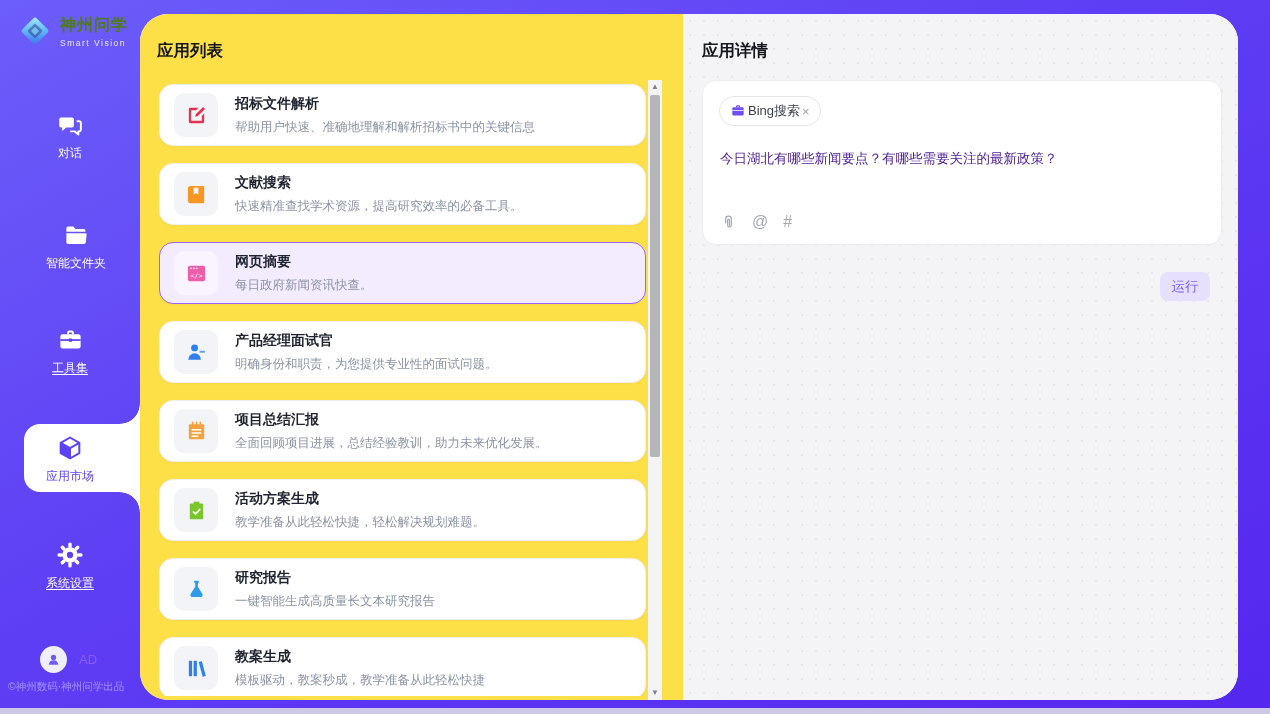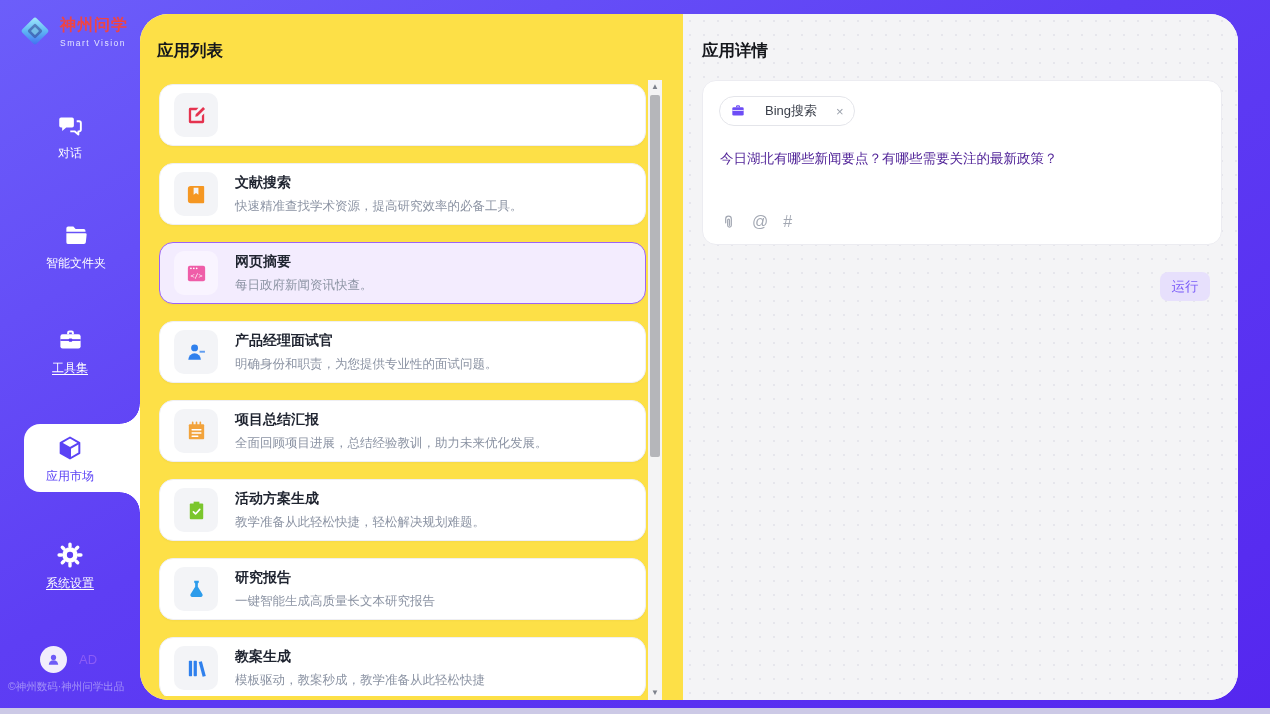--- a/index.html
+++ b/index.html
@@ -7,21 +7,21 @@
   body {
     font-family:"Liberation Sans","DejaVu Sans",sans-serif;
     background:linear-gradient(150deg,#6c5efa 0%,#5e3ef4 45%,#5527ef 100%);
     position:relative; color:#202633;
   }
   .bottom-strip { position:absolute; left:0; right:0; bottom:0; height:6px; background:#ccc9e6; }
 
   
   .sidebar { position:absolute; left:0; top:0; width:140px; height:708px; z-index:3; }
   .logo { position:absolute; left:18px; top:14px; display:flex; align-items:center; gap:8px; }
-  .logo-text .t1 { color:#ef4444; font-size:16px; font-weight:700; letter-spacing:1px; }
+  .logo-text .t1 { color:#4d7c0f; font-size:16px; font-weight:700; letter-spacing:1px; }
   .logo-text .t2 { color:#e4e6ff; font-size:8.5px; letter-spacing:1.5px; margin-top:2px; }
   .nav-item { position:absolute; left:0; width:140px; text-align:center; cursor:pointer; }
   .nav-item svg { display:block; margin:0 auto; }
   .nav-label { display:block; margin-top:6px; color:#fff; font-size:12px; }
   .nav-label.u { text-decoration:underline; text-underline-offset:2px; }
   .nav-active-pill {
     position:absolute; left:24px; top:424px; width:116px; height:68px;
     background:#fff; border-radius:16px 0 0 16px; z-index:2;
   }
   .nav-active-pill::before {
@@ -67,21 +67,21 @@
   .sb-thumb { position:absolute; left:2px; top:15px; width:10px; height:362px; background:#b5b6ba; border-radius:2px; cursor:pointer; }
 
   
   .detail-panel {
     position:absolute; left:543px; top:0; width:555px; height:686px; background:#f4f4f6;
     background-image:radial-gradient(#e6e6ec 1px, transparent 1px); background-size:14px 14px;
   }
   .detail-title { left:19px; top:26px; }
   .composer { position:absolute; left:19px; top:66px; width:520px; height:165px; background:#fff; border:1px solid #ececf1; border-radius:14px; }
   .tool-tag {
-    position:absolute; left:16px; top:15px; height:30px; display:inline-flex; align-items:center; gap:19px;
+    position:absolute; left:16px; top:15px; height:30px; display:inline-flex; align-items:center; gap:2px;
     background:#fff; border:1px solid #e4e5ea; border-radius:15px; padding:0 10px; cursor:pointer;
   }
   .tool-tag .tag-label { font-size:13px; color:#3a3f4a; }
   .tag-close { color:#9aa0ab; font-size:13px; cursor:pointer; line-height:1; }
   .query { position:absolute; left:17px; top:68px; width:480px; font-size:13.5px; color:#4c1d95; line-height:1.5; cursor:text; }
   .composer-icons { position:absolute; left:17px; top:132px; display:flex; align-items:center; gap:15px; color:#a3a8b3; }
   .composer-icons .txt-ic { font-size:16px; cursor:pointer; }
   .run-btn {
     position:absolute; right:28px; top:258px; width:50px; height:29px; border:none; border-radius:8px;
     background:#e7e0fc; color:#7a5cf8; font-size:13.5px; font-family:inherit; cursor:pointer;
@@ -187,20 +187,24 @@
 
     <div class="card-col">
 
       <div class="app-card">
         <div class="tile">
           <svg viewBox="0 0 24 24" fill="currentColor" style="color: rgb(229, 51, 79);">
             <path d="M4 5.5A1.5 1.5 0 015.5 4h8.6l-2.4 2.4H6.4v11.2h11.2v-5.3L20 9.9v8.6a1.5 1.5 0 01-1.5 1.5h-13A1.5 1.5 0 014 18.5v-13z"></path>
             <path d="M20.9 5.1l-2-2-7.7 7.7-.5 2.5 2.5-.5 7.7-7.7z"></path>
           </svg>
         </div>
+        <div class="card-text">
+          <div class="card-title">招标文件解析</div>
+          <div class="card-desc">帮助用户快速、准确地理解和解析招标书中的关键信息</div>
+        </div>
       </div>
 
       <div class="app-card">
         <div class="tile">
           <svg viewBox="0 0 24 24" fill="currentColor" style="color: rgb(245, 151, 34);">
             <path d="M6 3h13a1 1 0 011 1v16a1 1 0 01-1 1H6a3 3 0 01-3-3V6a3 3 0 013-3zm3 2v7.2l2.5-1.8 2.5 1.8V5H9z"></path>
           </svg>
         </div>
         <div class="card-text">
           <div class="card-title">文献搜索</div>

